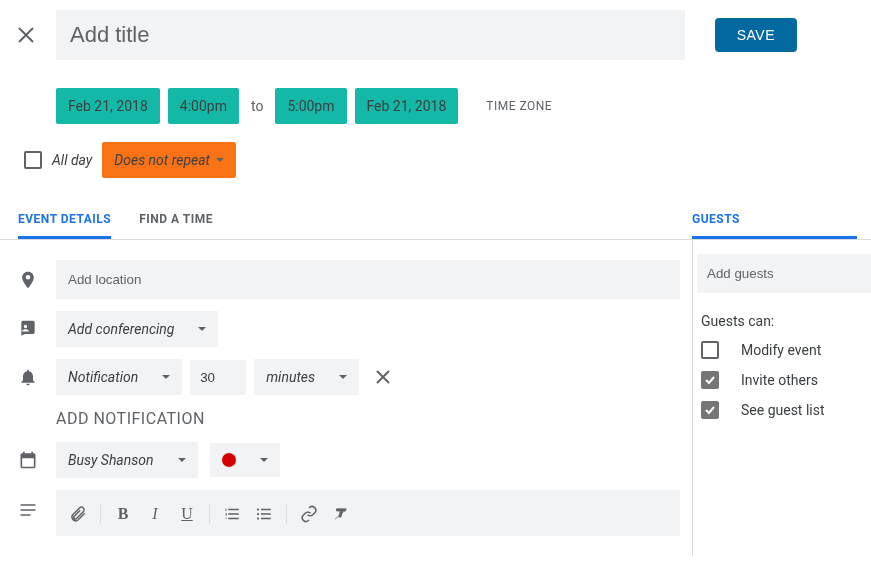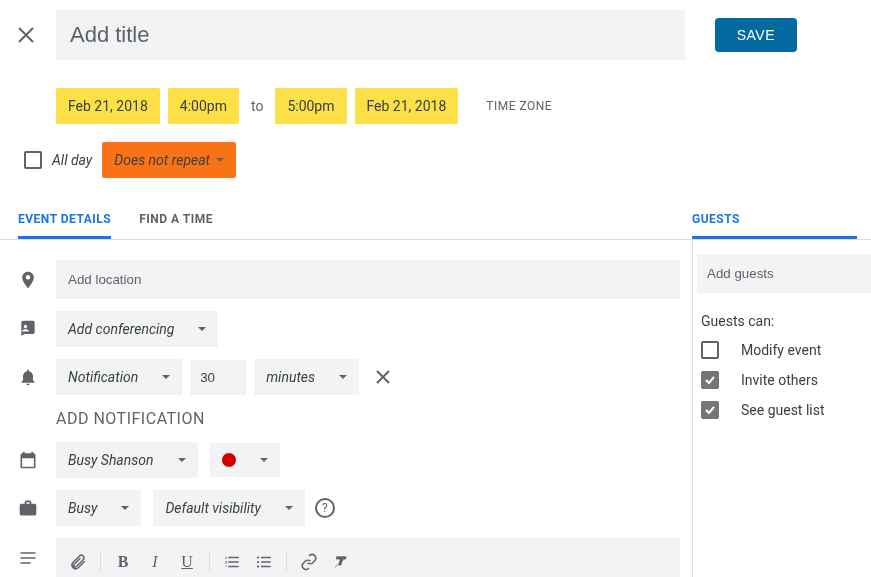--- a/index.html
+++ b/index.html
@@ -3,21 +3,21 @@
 <meta charset="utf-8">
 <style>
 * { box-sizing: border-box; margin: 0; padding: 0; }
 body { font-family: Roboto, Arial, sans-serif; font-size: 14px; color: #3c4043; background: #fff; width: 871px; height: 577px; overflow: hidden; }
 .header-row { display: flex; align-items: center; padding: 10px 0 10px 14px; }
 .close-btn { width: 24px; height: 24px; display: flex; align-items: center; justify-content: center; color: #5f6368; cursor: pointer; margin-right: 18px; }
 .title-input { flex: 1; background: #f1f3f4; border: none; font-size: 22px; color: #5f6368; padding: 12px 14px; margin-right: 30px; outline: none; }
 .title-input::placeholder { color: #5f6368; }
 .save-btn { background: #0369a1; color: #fff; border: none; font-size: 14px; font-weight: 500; letter-spacing: .5px; padding: 9px 22px; border-radius: 4px; cursor: pointer; margin-right: 74px; }
 .datetime-row { display: flex; align-items: center; padding: 18px 0 0 56px; gap: 8px; }
-.chip { background: #fde047; padding: 10px 12px; border-radius: 2px; color: #3c4043; cursor: pointer; }
+.chip { background: #14b8a6; padding: 10px 12px; border-radius: 2px; color: #3c4043; cursor: pointer; }
 .to-text { color: #5f6368; padding: 0 4px; }
 .tz-link { color: #5f6368; font-size: 12px; letter-spacing: .5px; margin-left: 20px; cursor: pointer; }
 .allday-row { display: flex; align-items: center; padding: 18px 0 22px 24px; gap: 10px; font-style: italic; }
 .checkbox { width: 18px; height: 18px; border: 2px solid #5f6368; border-radius: 2px; cursor: pointer; display: flex; align-items: center; justify-content: center; background: #fff; }
 .checkbox.checked { background: #757575; border-color: #757575; }
 .allday-label { color: #3c4043; }
 .rec-chip { display: flex; align-items: center; gap: 6px; background: #f97316; padding: 10px 12px; border-radius: 2px; cursor: pointer; }
 .drop-arrow { width: 0; height: 0; border-left: 4px solid transparent; border-right: 4px solid transparent; border-top: 4px solid #5f6368; }
 .tabs-row { display: flex; border-bottom: 1px solid #dadce0; }
 .tabs-left { display: flex; padding-left: 4px; flex: 1; }
@@ -155,38 +155,20 @@
       <div class="pill">
         <span>Busy Shanson</span>
         <span class="drop-arrow"></span>
       </div>
       <div class="pill" style="margin-left:12px">
         <span class="color-dot"></span>
         <span class="drop-arrow"></span>
       </div>
     </div>
 
-    <div class="field-row">
-      <div class="icon-cell">
-          <span>
-            <svg width="20" height="20" viewBox="0 0 24 24" fill="#5f6368">
-              <path d="M20 7h-4V5a2 2 0 00-2-2h-4a2 2 0 00-2 2v2H4a2 2 0 00-2 2v10a2 2 0 002 2h16a2 2 0 002-2V9a2 2 0 00-2-2zM10 5h4v2h-4V5z"></path>
-            </svg>
-          </span>
-        </div>
-      <div class="pill">
-        <span>Busy</span>
-        <span class="drop-arrow"></span>
-      </div>
-      <div class="pill" style="margin-left:12px">
-        <span>Default visibility</span>
-        <span class="drop-arrow"></span>
-      </div>
-      <div class="help-circle">?</div>
-    </div>
 
     <div class="field-row" style="align-items:flex-start">
       <div class="icon-cell" style="padding-top:10px">
           <span>
             <svg width="20" height="20" viewBox="0 0 24 24" fill="#5f6368">
               <path d="M3 5h18v2H3zM3 11h18v2H3zM3 17h12v2H3z"></path>
             </svg>
           </span>
         </div>
       <div class="desc-box">

